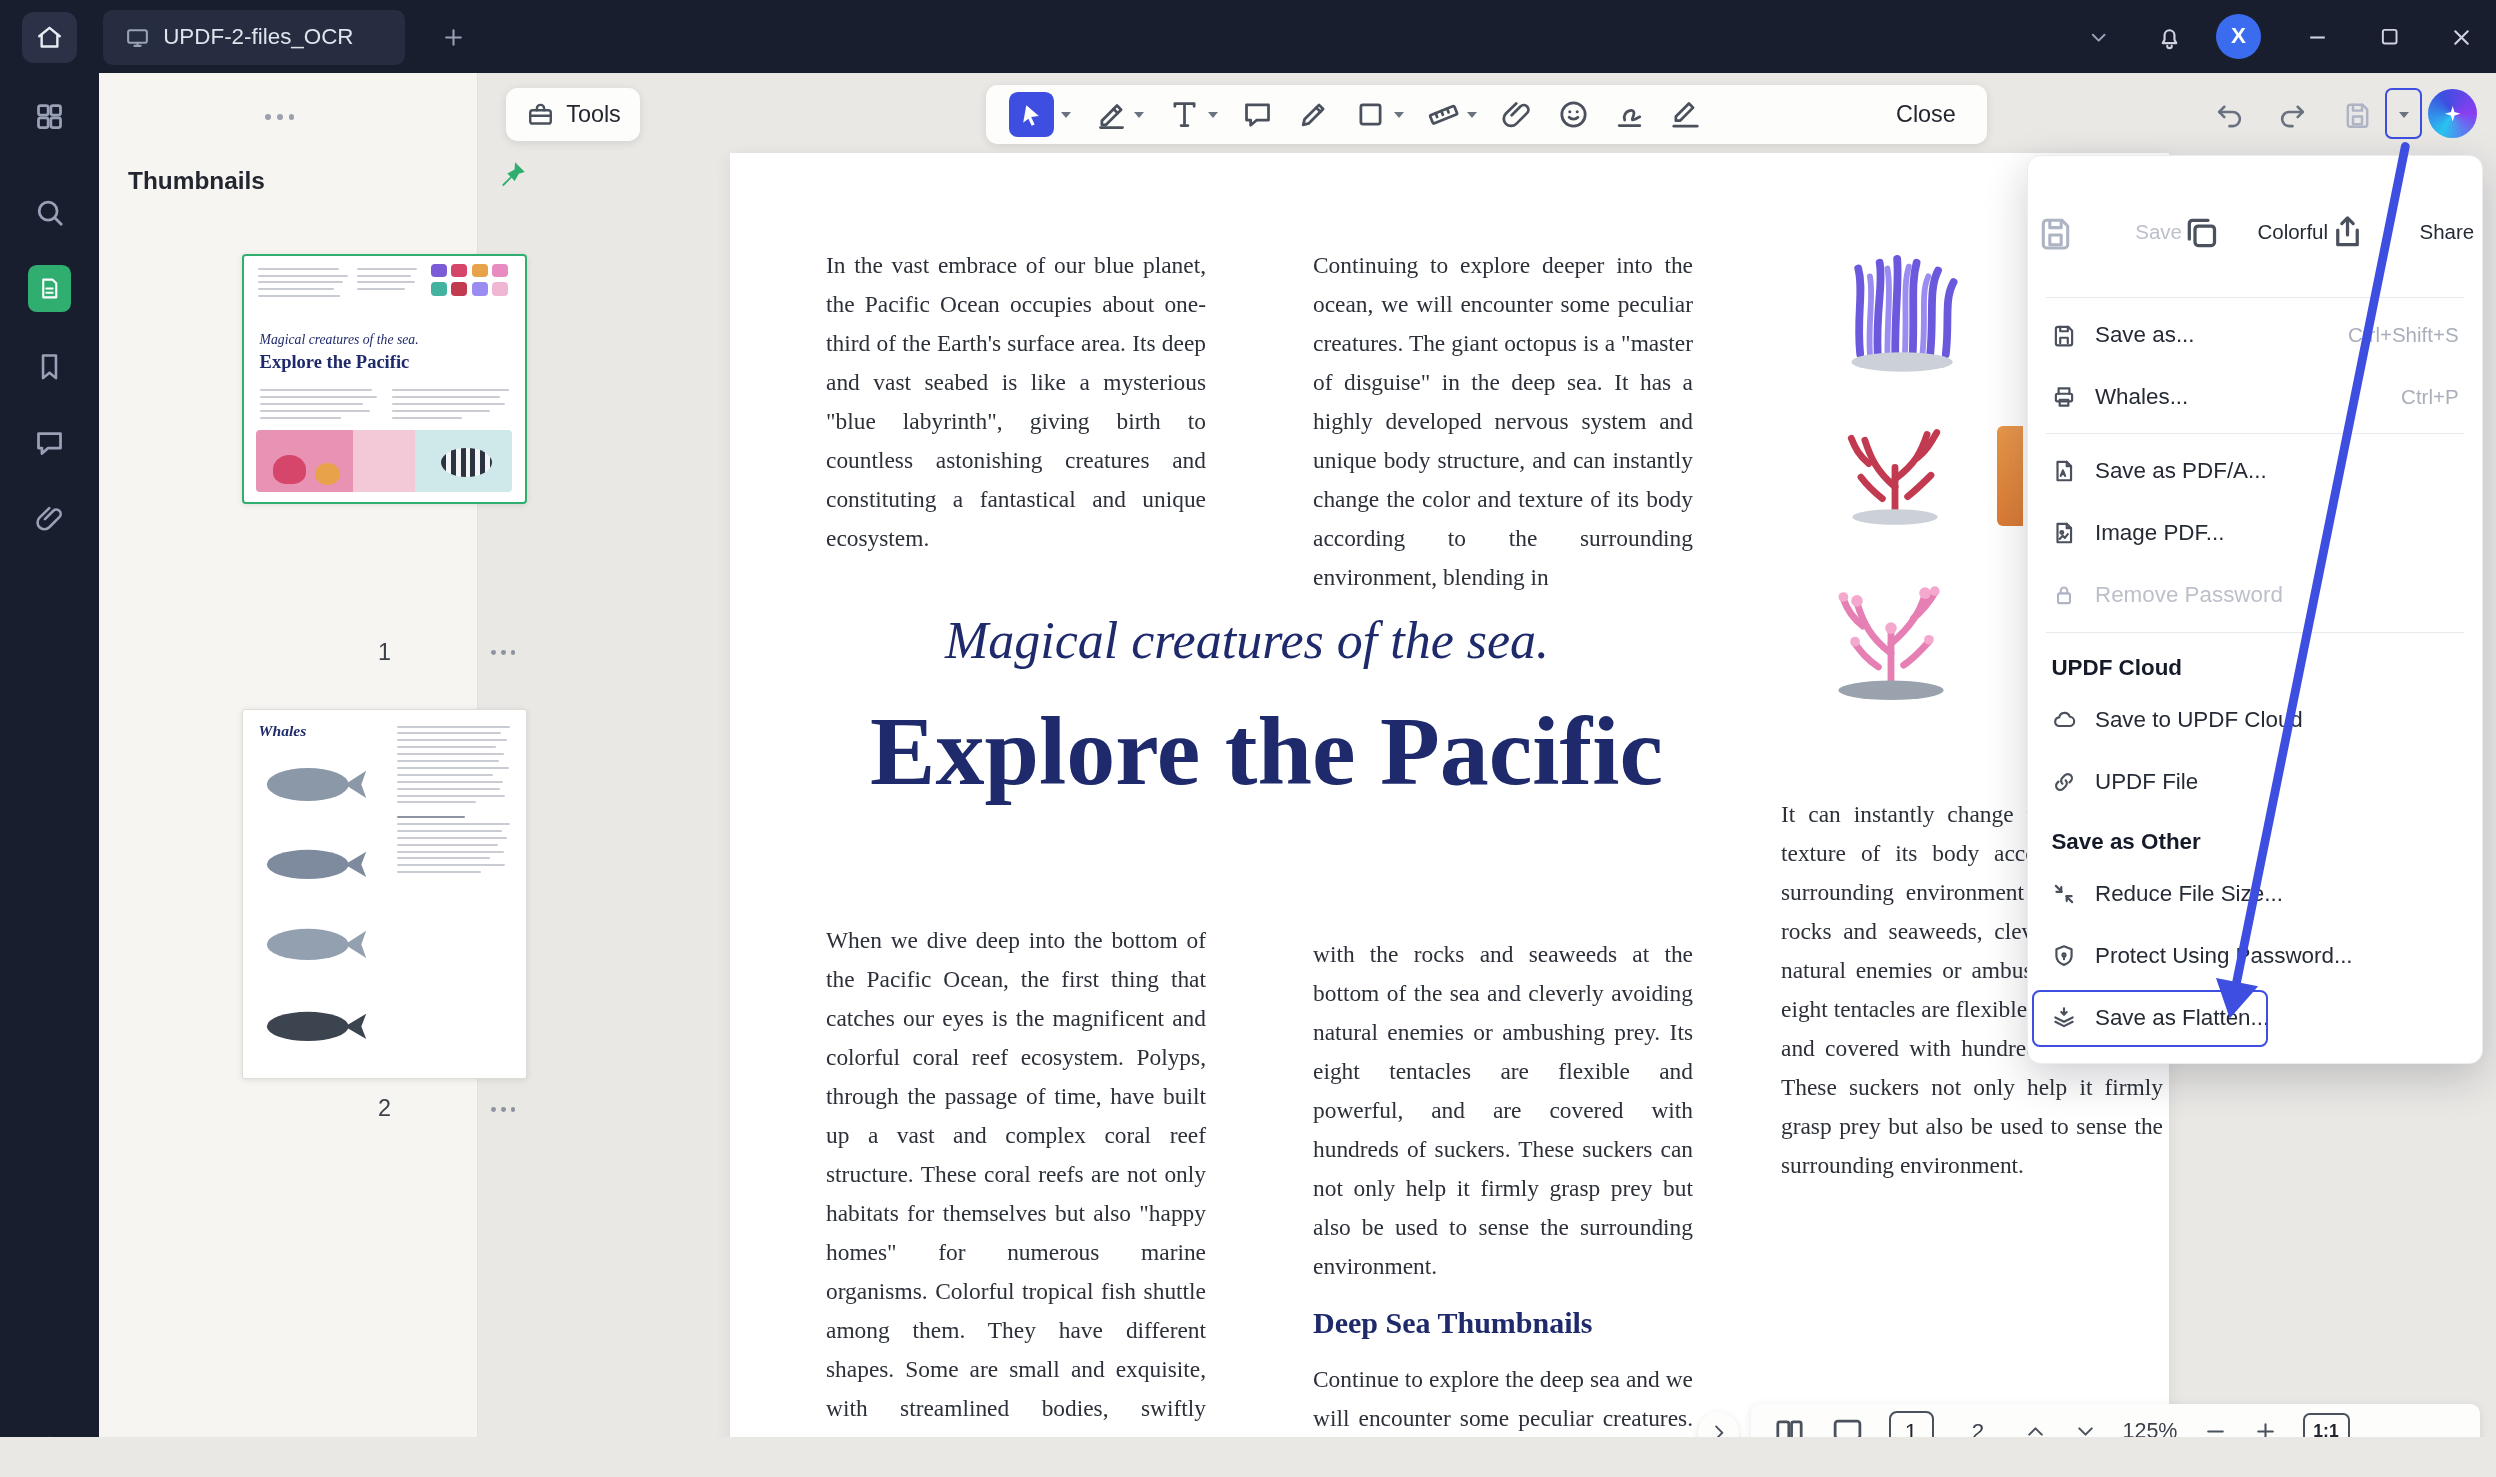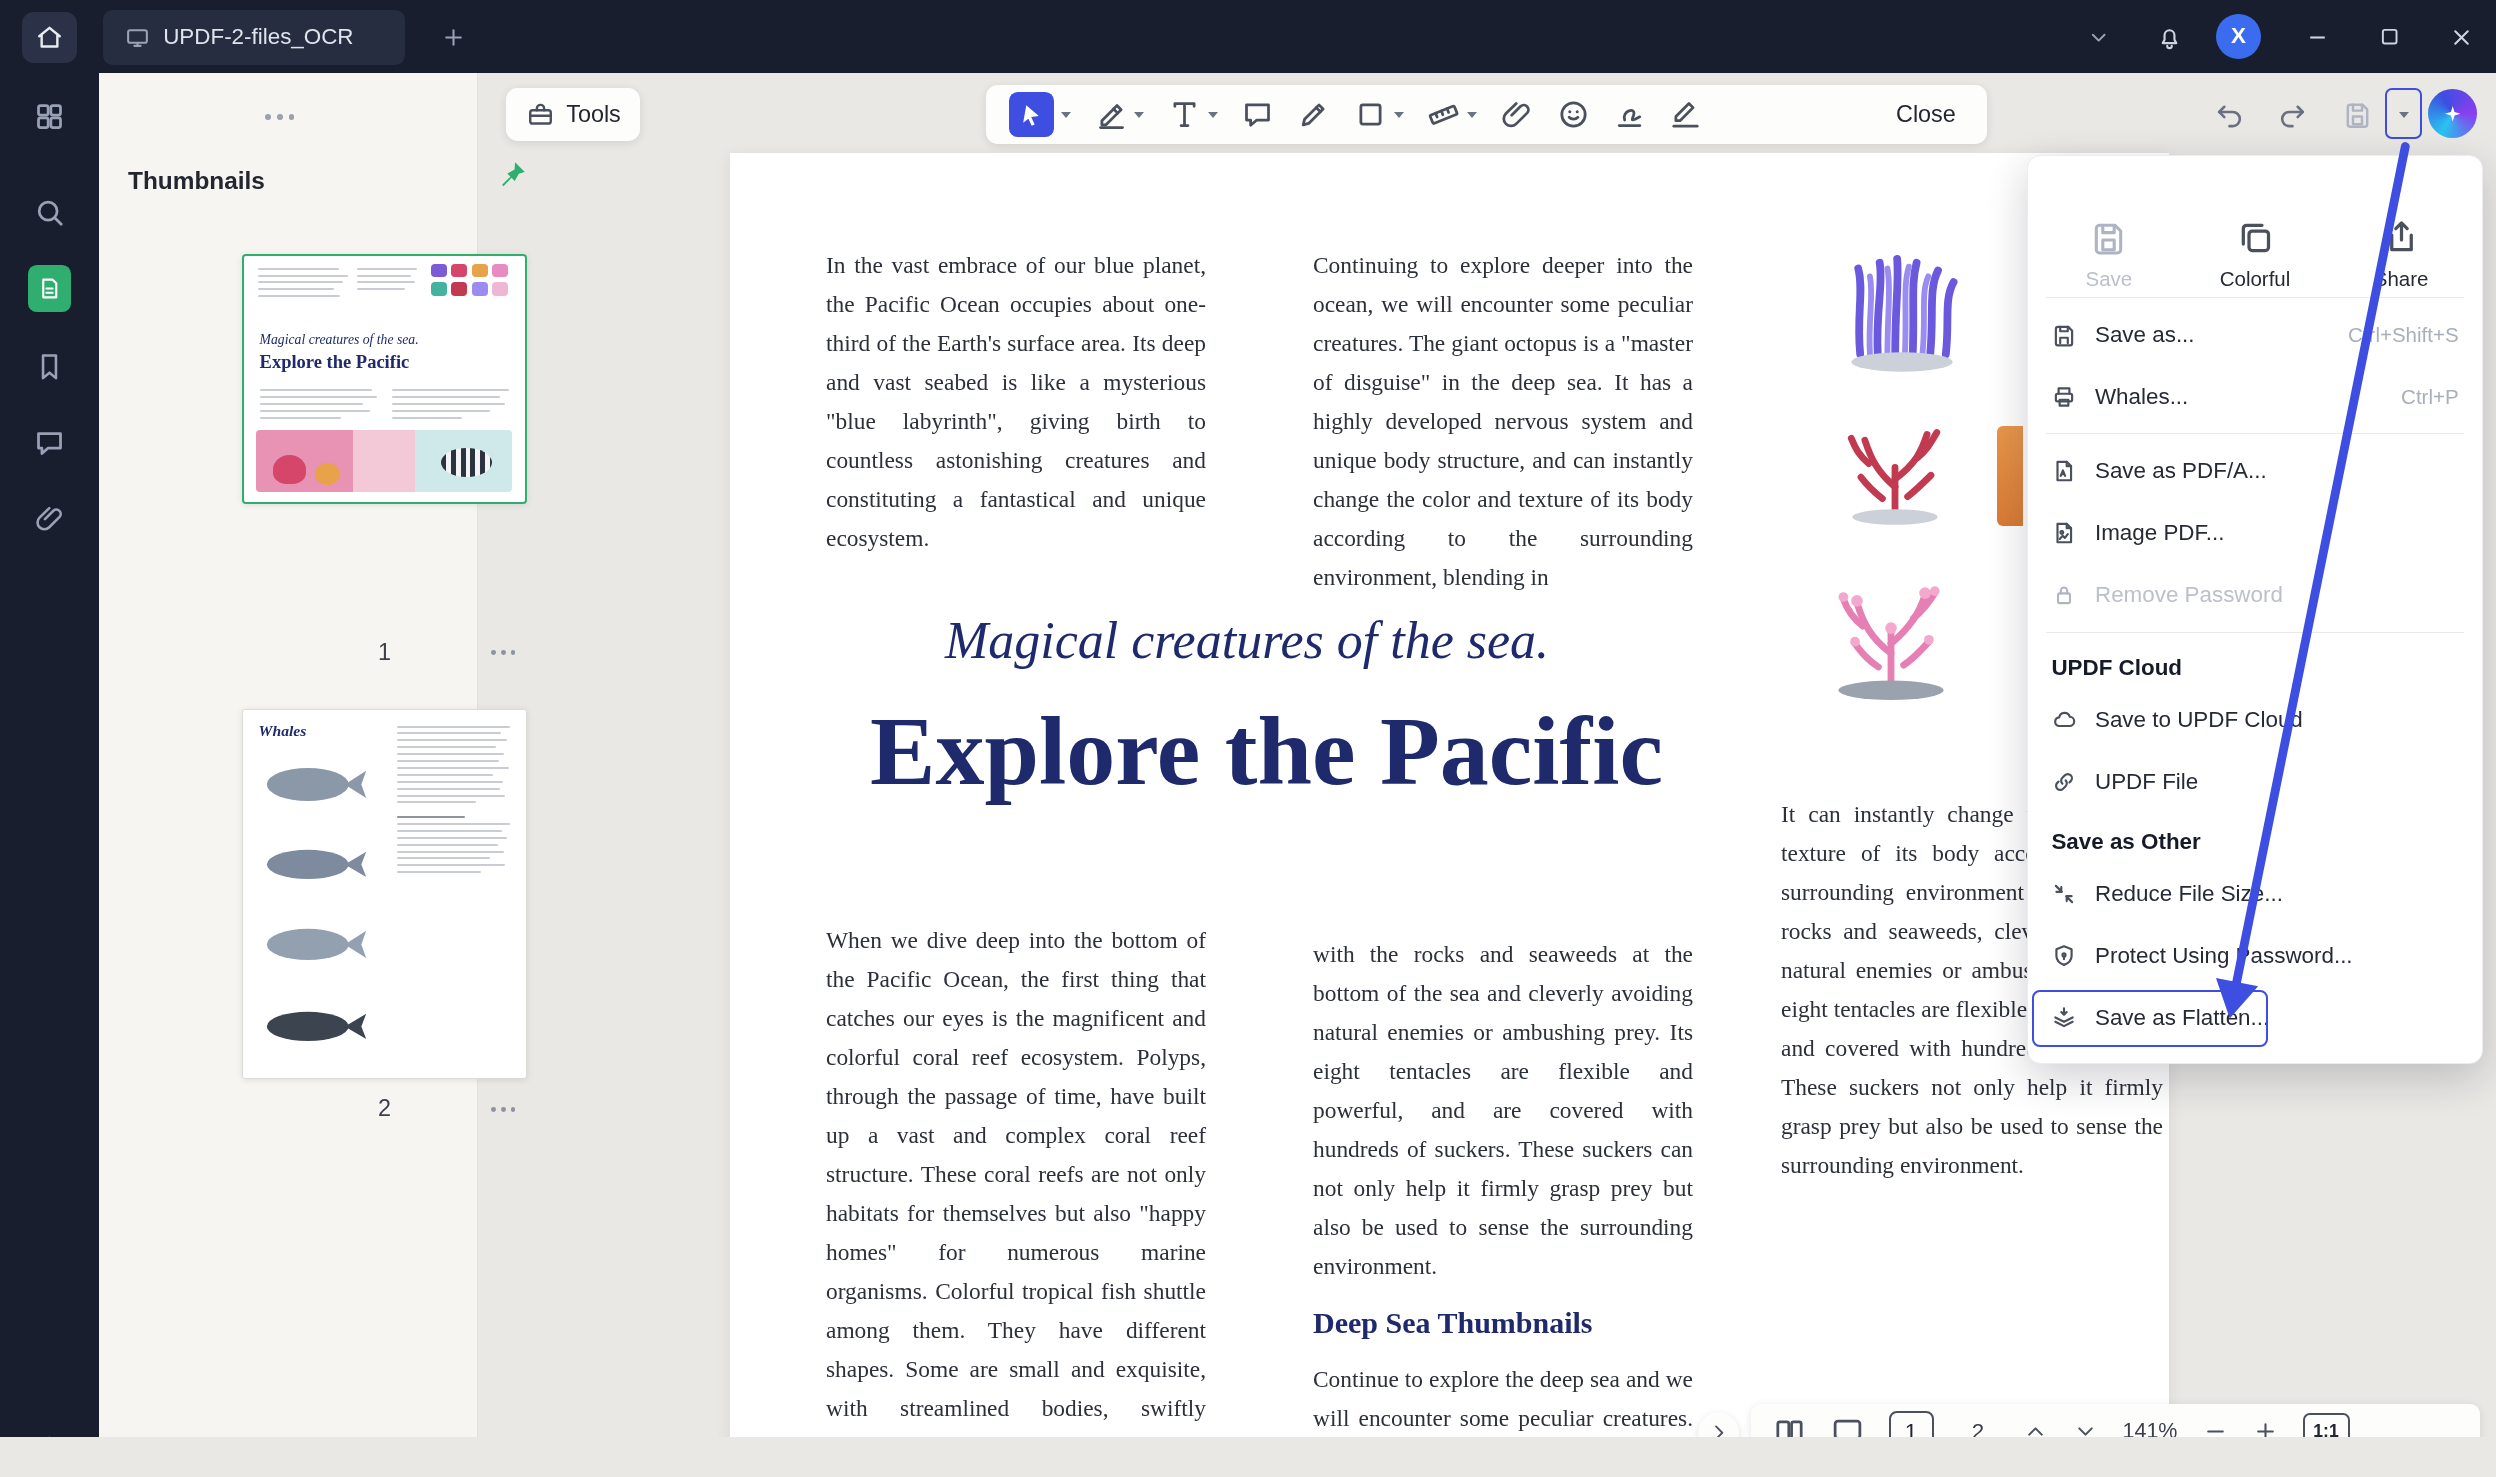--- a/index.html
+++ b/index.html
@@ -51,21 +51,21 @@
   .sel-box{width:45px;height:45px;background:#3d4ee0;border-radius:8.8px;display:flex;align-items:center;justify-content:center}
   .caret{width:0;height:0;border-left:5.9px solid transparent;border-right:5.9px solid transparent;border-top:6.8px solid #6b7280}
   .close-btn{margin-left:auto;font-size:23.4px;color:#23262f;padding:0 7.8px}
   .rc-ic{position:absolute;top:90px;width:49px;height:49px;display:flex;align-items:center;justify-content:center}
   .ai-circle{position:absolute;left:2428px;top:89px;width:49px;height:49px;border-radius:50%;background:conic-gradient(from 210deg,#29c4f0,#3d4ee0,#8a3ef0,#29c4f0);display:flex;align-items:center;justify-content:center}
   .chev-hl{position:absolute;left:2385px;top:88px;width:37px;height:51px;border:2.9px solid #3d4ee0;border-radius:6.8px}
 
   
   .menu{position:absolute;left:2027px;top:155px;width:456px;background:#ffffff;border:1px solid #ececef;border-radius:13.7px;box-shadow:0 13.7px 43px rgba(18,22,40,.20);padding:7.8px 0 13.7px;z-index:50}
   .qrow{display:flex;height:127px;padding:9.8px 7.8px 0}
-  .qa{flex:1;display:flex;flex-direction:column;align-items:center;justify-content:flex-end;gap:9.8px;font-size:20.5px;color:#252a35;border-radius:9.8px}
+  .qa{flex:1;display:flex;align-items:center;justify-content:space-between;gap:9.8px;font-size:20.5px;color:#252a35;border-radius:9.8px}
   .mdiv{height:1px;background:#e8e9ec;margin:5.9px 17.6px}
   .mrow{display:flex;align-items:center;height:62px;padding:0 23.4px;gap:17.6px;position:relative}
   .mrow .lbl{font-size:22.4px;color:#252a35;white-space:nowrap}
   .mrow .sc{margin-left:auto;font-size:20.5px;color:#a9aeba}
   .mhead{font-size:22.4px;font-weight:bold;color:#151a28;padding:15.6px 23.4px 7.8px;height:50px}
   .dis .lbl{color:#bcc0ca}
   .flat-hl{position:absolute;left:3.9px;top:2.9px;width:236px;height:57px;border:2.9px solid #3d4ee0;border-radius:7.8px}
 
   
   .collapse-circle{position:absolute;left:1698px;top:1412px;width:41px;height:41px;border-radius:50%;background:#fdfdfc;box-shadow:0 2px 7.8px rgba(0,0,0,.12);display:flex;align-items:center;justify-content:center}
@@ -699,21 +699,21 @@
     <span>
         <svg width="25" height="25" viewBox="0 0 24 24">
           <path d="M6 15l6-6 6 6" class="st"></path>
         </svg>
       </span>
     <span>
         <svg width="25" height="25" viewBox="0 0 24 24">
           <path d="M6 9l6 6 6-6" class="st"></path>
         </svg>
       </span>
-    <span class="zoom-txt">141%</span>
+    <span class="zoom-txt">125%</span>
     <span>
         <svg width="25" height="25" viewBox="0 0 24 24">
           <path d="M5 12h14" class="st"></path>
         </svg>
       </span>
     <span>
         <svg width="25" height="25" viewBox="0 0 24 24">
           <path d="M12 5v14M5 12h14" class="st"></path>
         </svg>
       </span>

